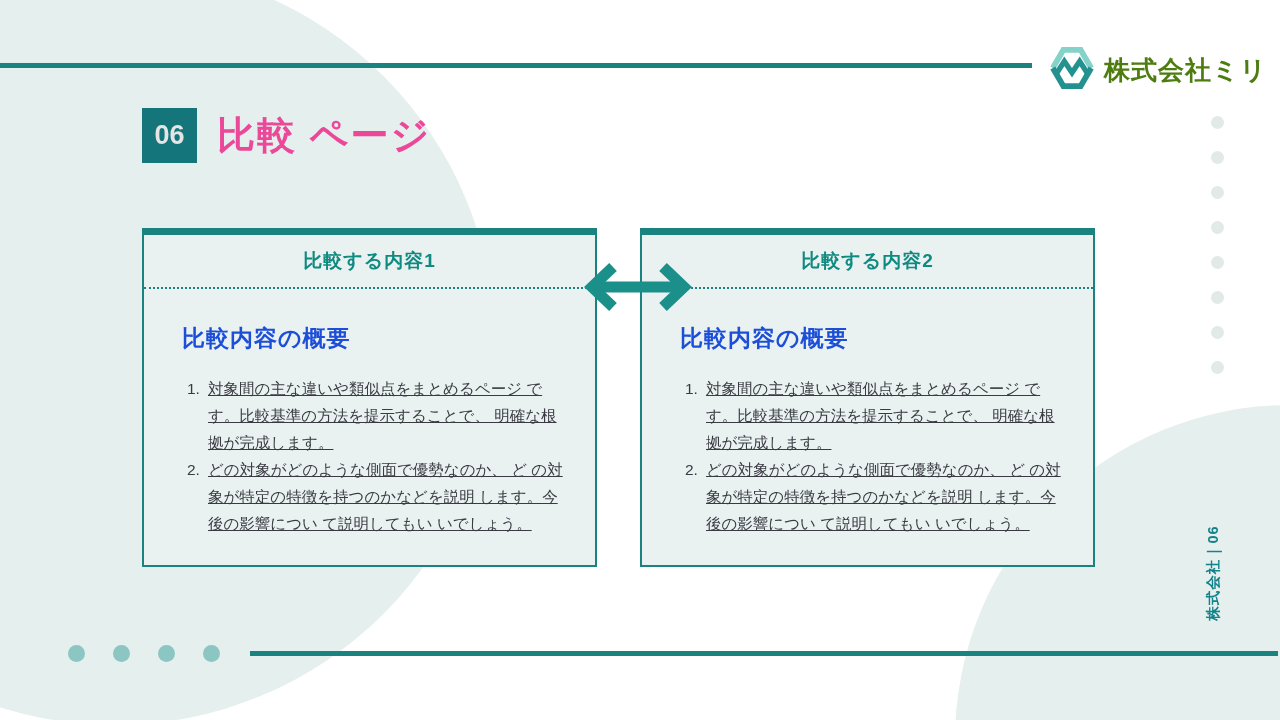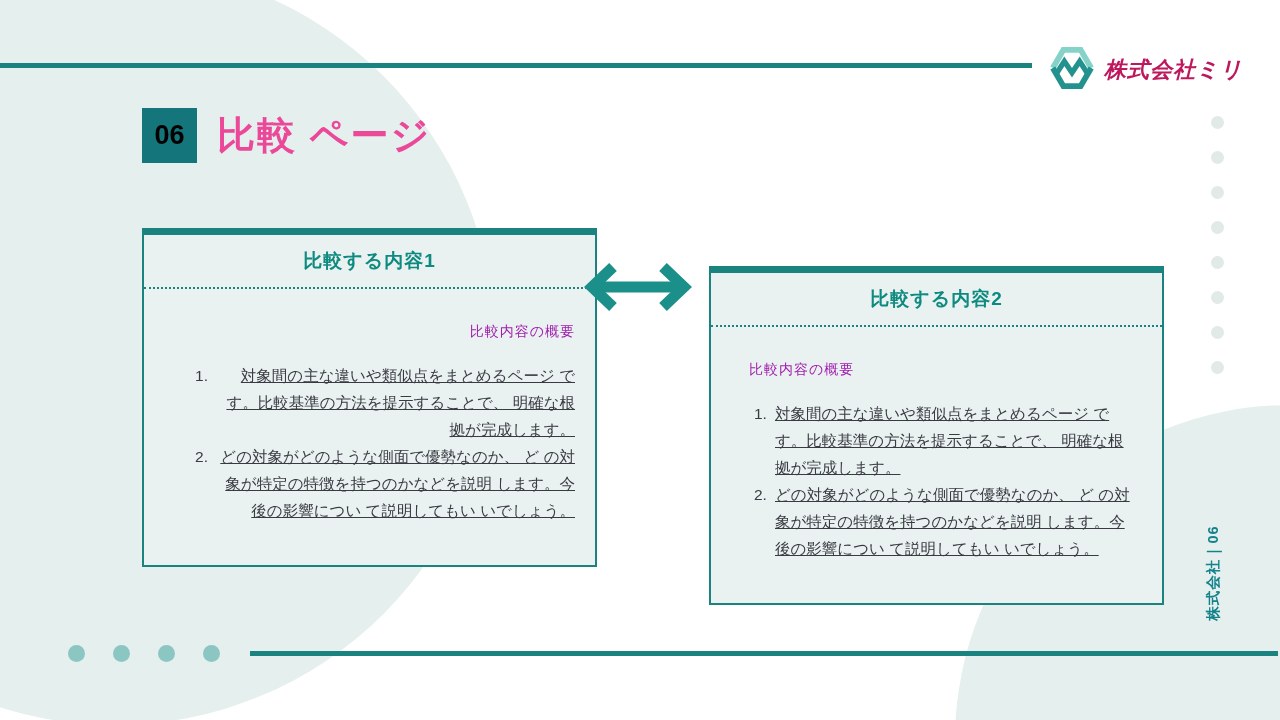--- a/index.html
+++ b/index.html
@@ -11,43 +11,43 @@
   
   .bg-circle{position:absolute;border-radius:50%;background:#e5efed;}
   #circle-tl{left:-265px;top:-35px;width:760px;height:760px;}
   #circle-br{left:955px;top:405px;width:670px;height:670px;}
 
   .top-line{position:absolute;left:0;top:63px;width:1032px;height:5px;background:#1a837f;}
   .bottom-line{position:absolute;left:250px;top:651px;width:1028px;height:5px;background:#1a837f;}
 
   
   .logo{position:absolute;left:1049px;top:45px;display:flex;align-items:center;gap:9px;}
-  .logo-text{font-size:22px;font-weight:bold;color:#be185d;letter-spacing:1px;font-style:italic;}
+  .logo-text{font-size:26px;font-weight:bold;color:#4d7c0f;letter-spacing:1px;}
 
   
   .title-row{position:absolute;left:142px;top:108px;display:flex;align-items:center;}
-  .title-num{width:55px;height:55px;background:#14757b;color:#000000;
+  .title-num{width:55px;height:55px;background:#14757b;color:#e5e5e5;
     display:flex;align-items:center;justify-content:center;
     font-size:27px;font-weight:bold;}
   .title-text{margin-left:20px;font-size:38px;font-weight:bold;color:#ec4899;letter-spacing:2px;}
 
   
   .dots-col{position:absolute;left:1211px;top:116px;display:flex;flex-direction:column;gap:22px;}
   .gdot{width:13px;height:13px;border-radius:50%;background:#e2eae8;}
 
   
   .cbox{position:absolute;top:228px;width:455px;height:339px;box-sizing:border-box;
     background:#e9f2f1;border:2px solid #1a837f;border-top:7px solid #1a837f;}
-  #box1{left:142px;text-align:right;}
-  #box2{left:709px;margin-top:38px;}
+  #box1{left:142px;}
+  #box2{left:640px;}
   .box-header{height:52px;display:flex;align-items:center;justify-content:center;
     border-bottom:2px dotted #1a837f;
     color:#0f8a80;font-size:19px;font-weight:bold;letter-spacing:1px;}
   .box-body{padding:20px 20px 0 38px;}
-  .body-heading{color:#a21caf;font-size:14px;font-weight:normal;margin:14px 0 21px 0;letter-spacing:1px;}
+  .body-heading{color:#1d4ed8;font-size:23px;font-weight:bold;margin:14px 0 21px 0;letter-spacing:1px;}
   .clist{margin:0;padding:0 0 0 5px;list-style:none;}
   .clist li{display:flex;font-size:15.5px;color:#3a3a42;line-height:27px;}
   .clist .marker{flex:none;width:21px;}
   .clist .itext{white-space:pre-line;width:372px;text-decoration:underline;}
 
   
   .arrow-wrap{position:absolute;left:577px;top:260px;width:122px;height:54px;z-index:5;}
 
   
   .tdots{position:absolute;left:68px;top:645px;display:flex;gap:28px;}

